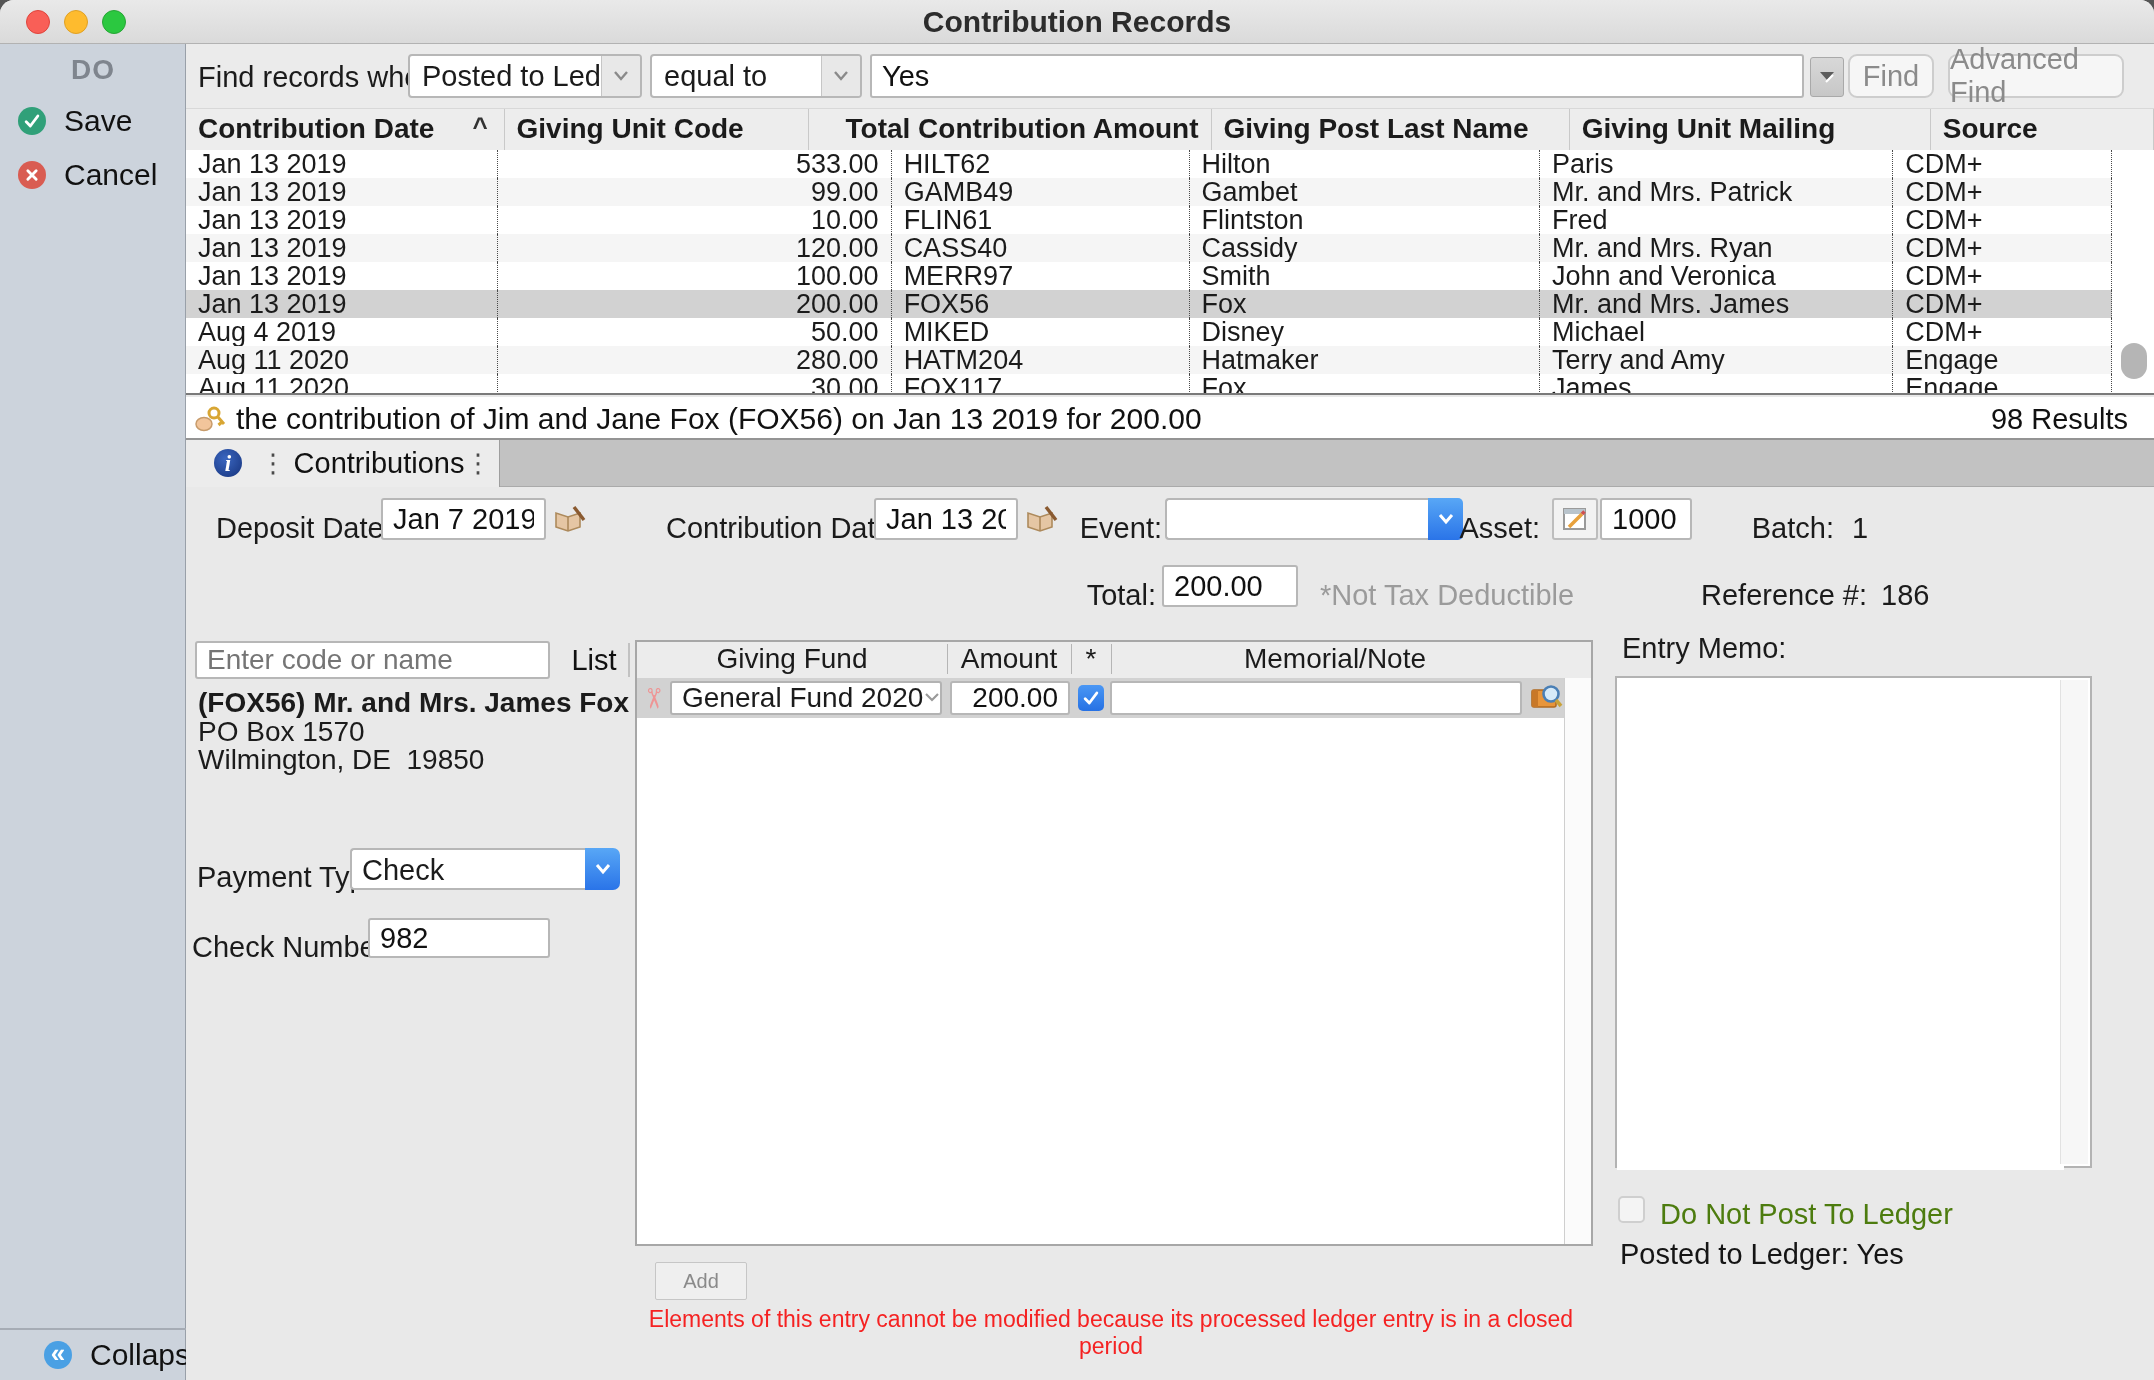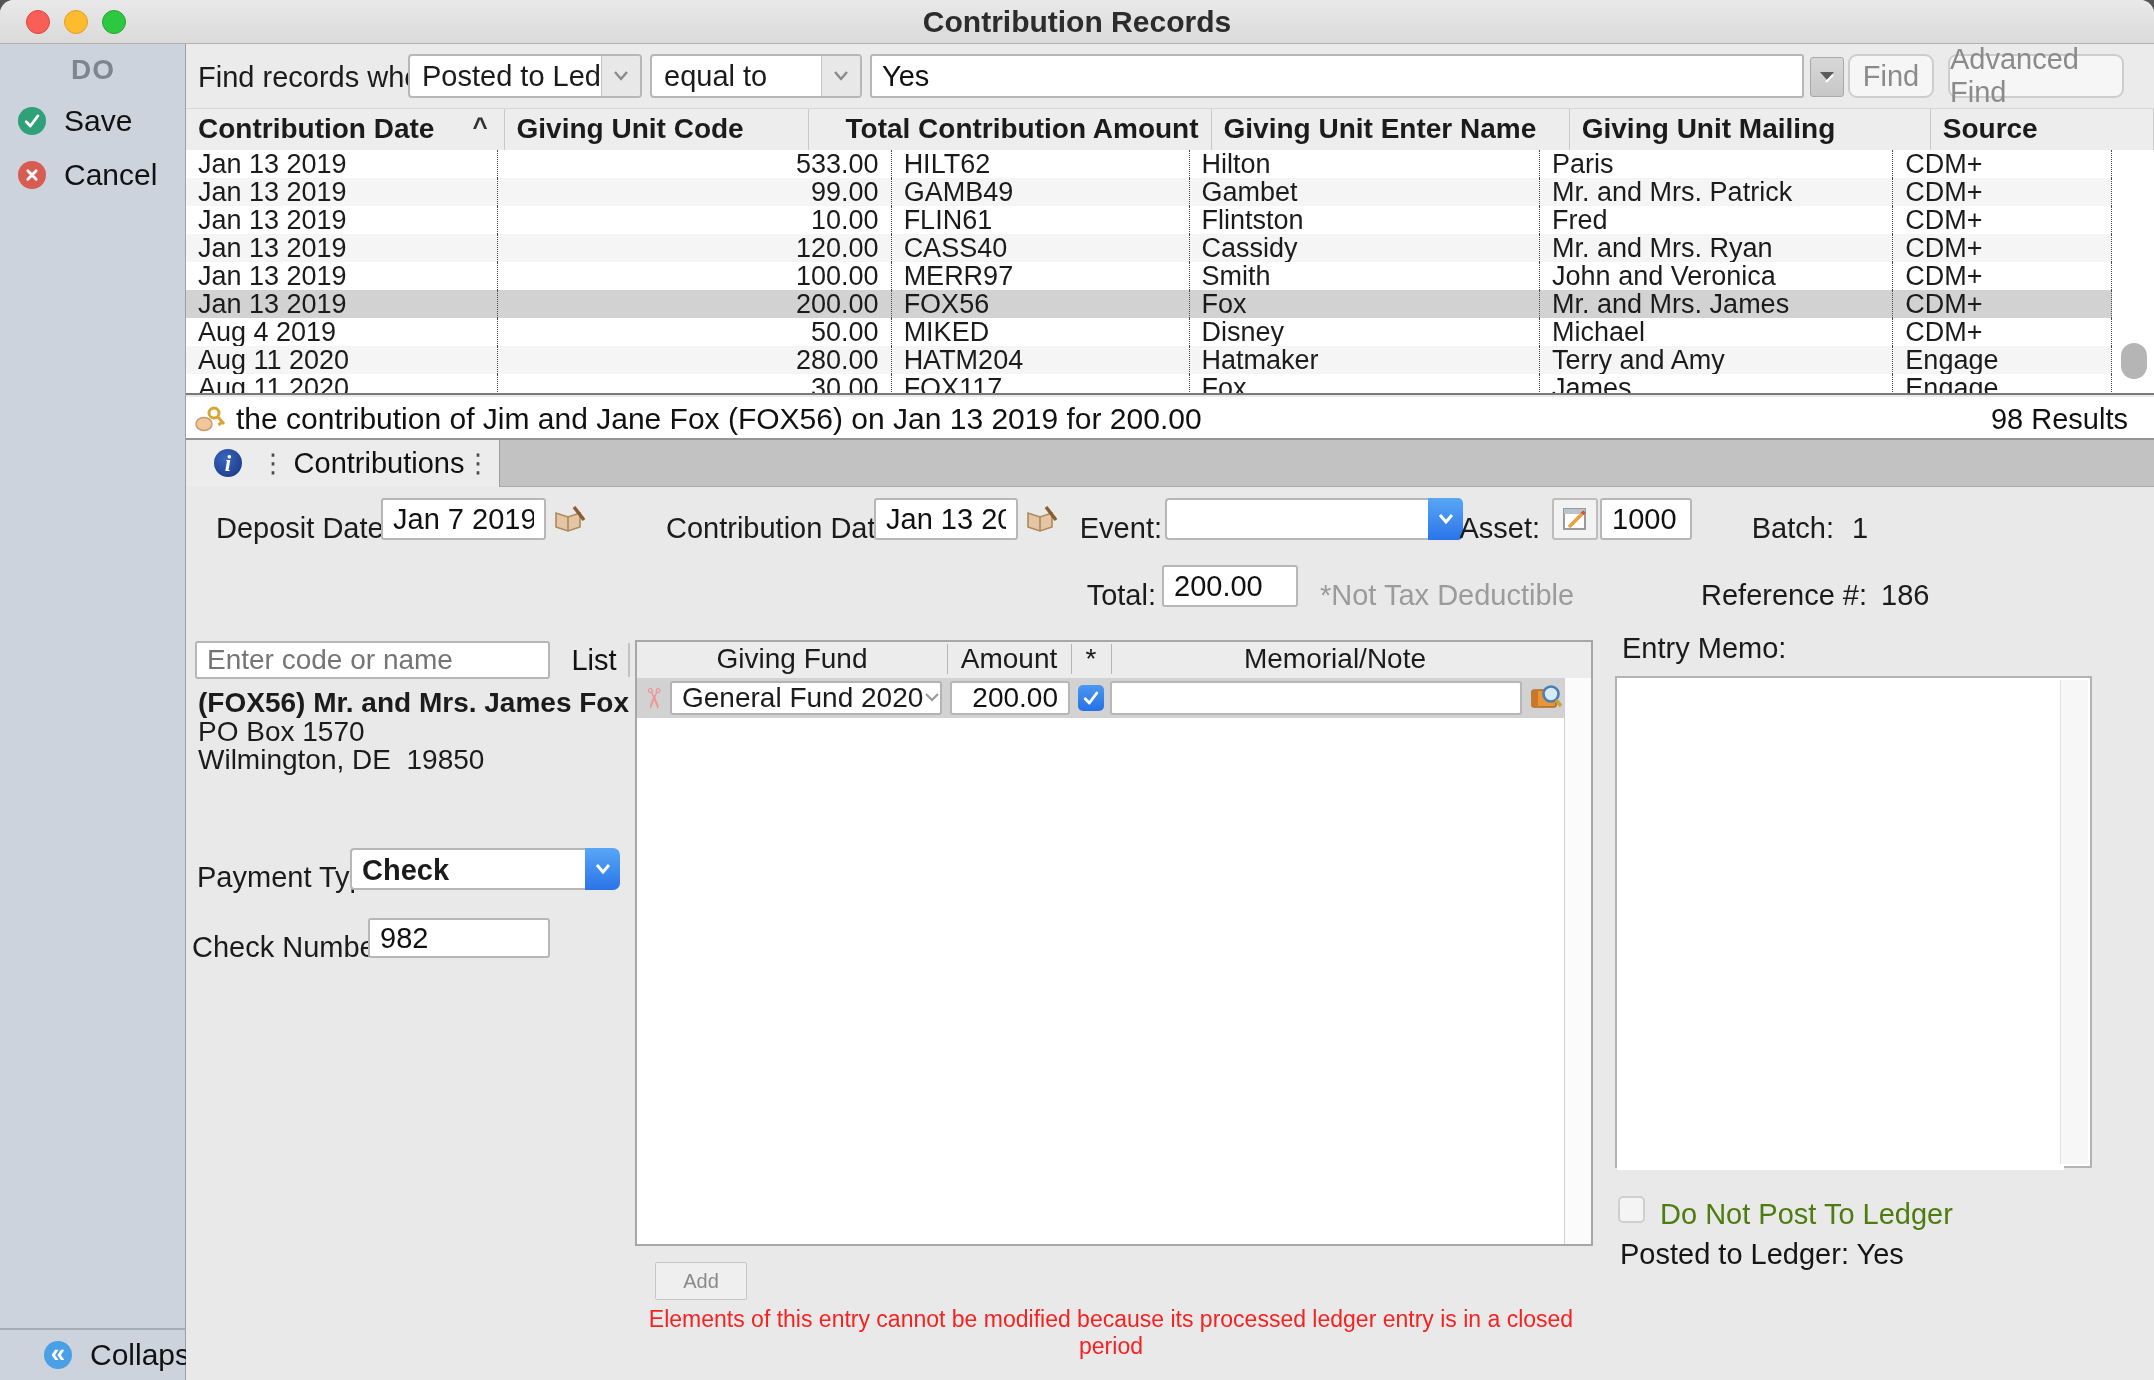--- a/index.html
+++ b/index.html
@@ -134,21 +134,21 @@
       </div>
     </div>
 
     <div class="abs thead">
       <div class="th c1">
         <span>Contribution Date</span>
         <span class="abs" style="right:16px;top:-2px;font-size:26px;font-weight:bold;color:#333;">^</span>
       </div>
       <div class="th c3">Giving Unit Code</div>
       <div class="th c2">Total Contribution Amount</div>
-      <div class="th c4">Giving Unit Enter Name</div>
+      <div class="th c4">Giving Post Last Name</div>
       <div class="th c5">Giving Unit Mailing Name</div>
       <div class="th c6">Source</div>
     </div>
 
     <div class="abs tbody">
       <div class="trow">
         <div class="tc c1">Jan 13 2019</div>
           <div class="tc c2">533.00</div>
           <div class="tc c3">HILT62</div>
           <div class="tc c4">Hilton</div>
@@ -303,21 +303,21 @@
       <input class="abs field" style="left: 9px; top: 154px; width: 355px; height: 38px; font-size: 28px;" readonly="" placeholder="Enter code or name">
       <div class="abs" style="left:374px;top:156px;width:70px;height:34px;display:flex;align-items:center;justify-content:center;font-size:29px;color:#111;border-right:2px solid #c2c2c2;">
         <span>List</span>
       </div>
       <div class="abs" style="left:12px;top:202px;font-size:28px;line-height:28.5px;">
         <div style="font-weight:bold;">(FOX56) Mr. and Mrs. James Fox</div>
         <div>PO Box 1570</div>
         <div style="white-space:pre;">Wilmington, DE  19850</div>
       </div>
       <div class="abs lbl" style="left:11px;top:374px;">Payment Type:</div>
-      <div class="abs" style="left:164px;top:361px;width:300px;height:42px;font-weight:bold;">
+      <div class="abs" style="left:164px;top:361px;width:300px;height:42px;">
         <div class="abs" style="left:0;top:0;width:235px;height:42px;background:#fff;border:2px solid #b7b7b7;border-right:none;border-radius:4px 0 0 4px;">
           <span class="lbl" style="padding-left:10px;line-height:40px;">Check</span>
         </div>
         <div class="abs bluebtn" style="left:235px;top:0;width:35px;height:42px;border-radius:0 7px 7px 0;">
           <svg width="20" height="14" viewBox="0 0 20 14">
               <polyline points="4,3 10,10 16,3" fill="none" stroke="#fff" stroke-width="3"></polyline>
             </svg>
         </div>
       </div>
       <div class="abs lbl" style="left:6px;top:444px;">Check Number:</div>

